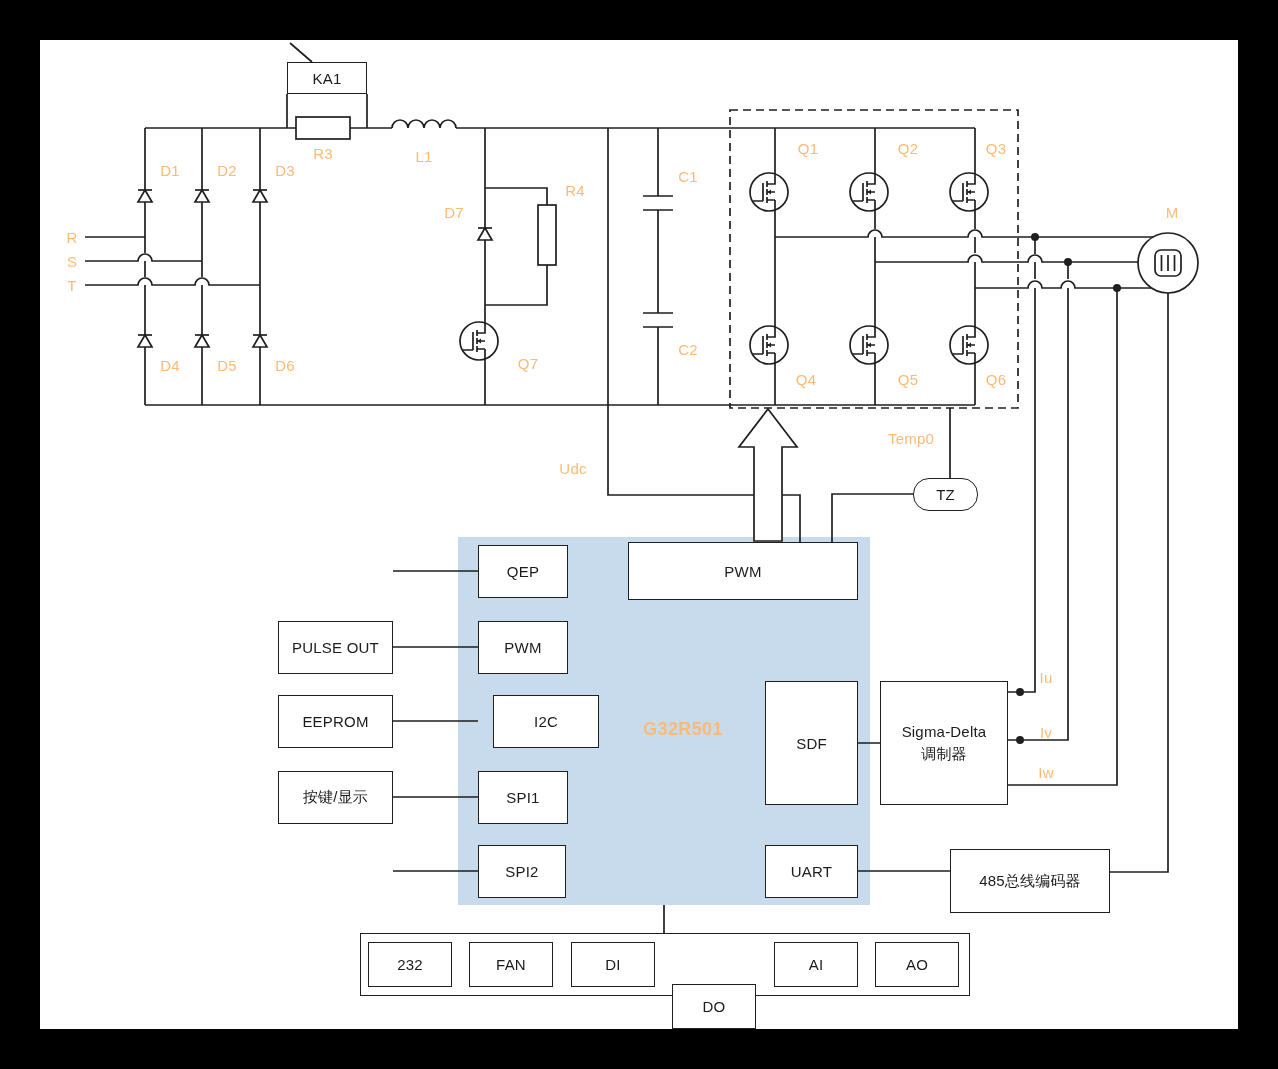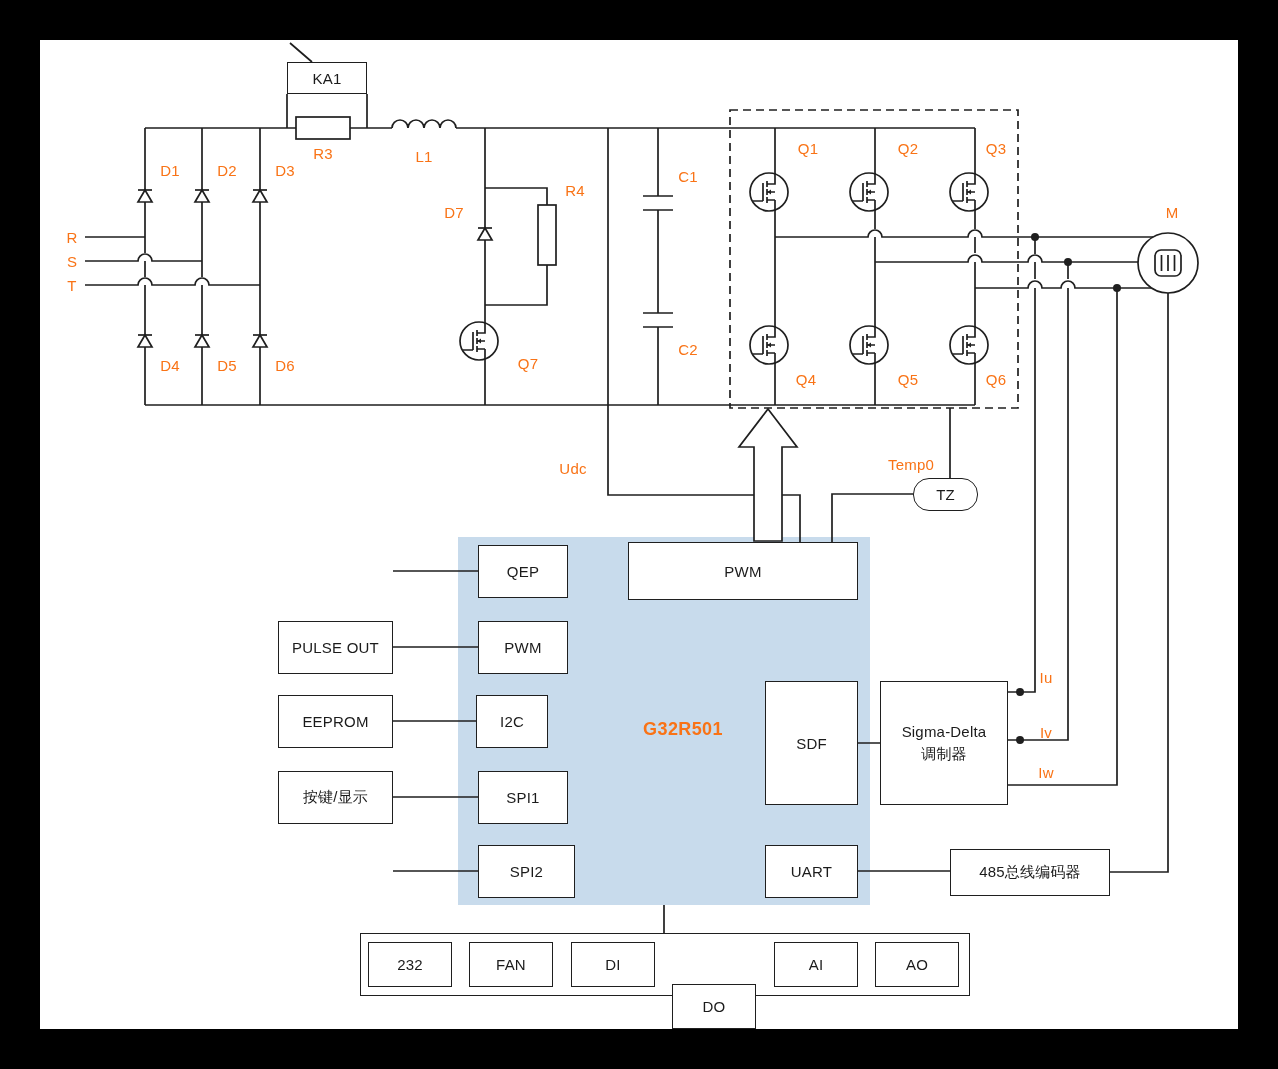--- a/index.html
+++ b/index.html
@@ -8,21 +8,21 @@
   .page{position:absolute;inset:0;width:1278px;height:1069px}
   .sheet{position:absolute;left:40px;top:40px;width:1198px;height:989px;background:#fff;z-index:0}
   .mcu-bg{position:absolute;left:458px;top:537px;width:412px;height:368px;background:#c8dbec;z-index:1}
   svg.wires{position:absolute;left:0;top:0;z-index:2}
   .box{position:absolute;z-index:3;background:#fff;border:1.6px solid #1f1f1f;display:flex;
        align-items:center;justify-content:center;font-size:15px;color:#1b1b1b;text-align:center;
        letter-spacing:.2px;white-space:nowrap}
   .frame{background:#fff}
   .rounded{border-radius:16px}
   .two-line{flex-direction:column;line-height:1.5}
-  .lbl{position:absolute;z-index:3;transform:translate(-50%,-50%);font-size:15px;color:#f97316;
+  .lbl{position:absolute;z-index:3;transform:translate(-50%,-50%);font-size:15px;color:#fdba74;
        white-space:nowrap;letter-spacing:.2px}
   .big{font-size:18px;font-weight:600;letter-spacing:.4px}
 </style>
 </head>
 <body>
 
 <div class="page">
   <div class="sheet"></div>
   <div class="mcu-bg" style="background: rgb(200, 219, 236);"></div>
 
@@ -121,45 +121,45 @@
   <div class="box" style="left:278px;top:695px;width:115px;height:53px">
       <span>EEPROM</span>
     </div>
 
   <div class="box" style="left:478px;top:545px;width:90px;height:53px">
       <span>QEP</span>
     </div>
   <div class="box" style="left:478px;top:621px;width:90px;height:53px">
       <span>PWM</span>
     </div>
-  <div class="box" style="left:476px;top:695px;width:72px;height:53px">
+  <div class="box" style="left:493px;top:695px;width:106px;height:53px">
       <span>I2C</span>
     </div>
   <div class="box" style="left:478px;top:771px;width:90px;height:53px">
       <span>SPI1</span>
     </div>
-  <div class="box" style="left:478px;top:845px;width:97px;height:53px">
+  <div class="box" style="left:478px;top:845px;width:88px;height:53px">
       <span>SPI2</span>
     </div>
 
   <div class="box" style="left:628px;top:542px;width:230px;height:58px">
       <span>PWM</span>
     </div>
   <div class="box" style="left:765px;top:681px;width:93px;height:124px">
       <span>SDF</span>
     </div>
   <div class="box" style="left:765px;top:845px;width:93px;height:53px">
       <span>UART</span>
     </div>
 
   <div class="box two-line" style="left:880px;top:681px;width:128px;height:124px">
     <span>Sigma-Delta</span>
     <span>调制器</span>
   </div>
-  <div class="box" style="left:950px;top:849px;width:160px;height:47px">
+  <div class="box" style="left:950px;top:849px;width:160px;height:64px">
       <span>485总线编码器</span>
     </div>
 
   <div class="box frame" style="left:360px;top:933px;width:610px;height:63px"></div>
   <div class="box" style="left:368px;top:942px;width:84px;height:45px">
       <span>232</span>
     </div>
   <div class="box" style="left:469px;top:942px;width:84px;height:45px">
       <span>FAN</span>
     </div>
@@ -193,18 +193,18 @@
   <div class="lbl" style="left:688px;top:176px">C1</div>
   <div class="lbl" style="left:688px;top:349px">C2</div>
   <div class="lbl" style="left:808px;top:148px">Q1</div>
   <div class="lbl" style="left:908px;top:148px">Q2</div>
   <div class="lbl" style="left:996px;top:148px">Q3</div>
   <div class="lbl" style="left:806px;top:379px">Q4</div>
   <div class="lbl" style="left:908px;top:379px">Q5</div>
   <div class="lbl" style="left:996px;top:379px">Q6</div>
   <div class="lbl" style="left:1172px;top:212px">M</div>
   <div class="lbl" style="left:573px;top:468px">Udc</div>
-  <div class="lbl" style="left:911px;top:464px">Temp0</div>
+  <div class="lbl" style="left:911px;top:438px">Temp0</div>
   <div class="lbl" style="left:1046px;top:677px">Iu</div>
   <div class="lbl" style="left:1046px;top:732px">Iv</div>
   <div class="lbl" style="left:1046px;top:772px">Iw</div>
   <div class="lbl big" style="left:683px;top:729px">G32R501</div>
 </div>
 
 </body></html>

